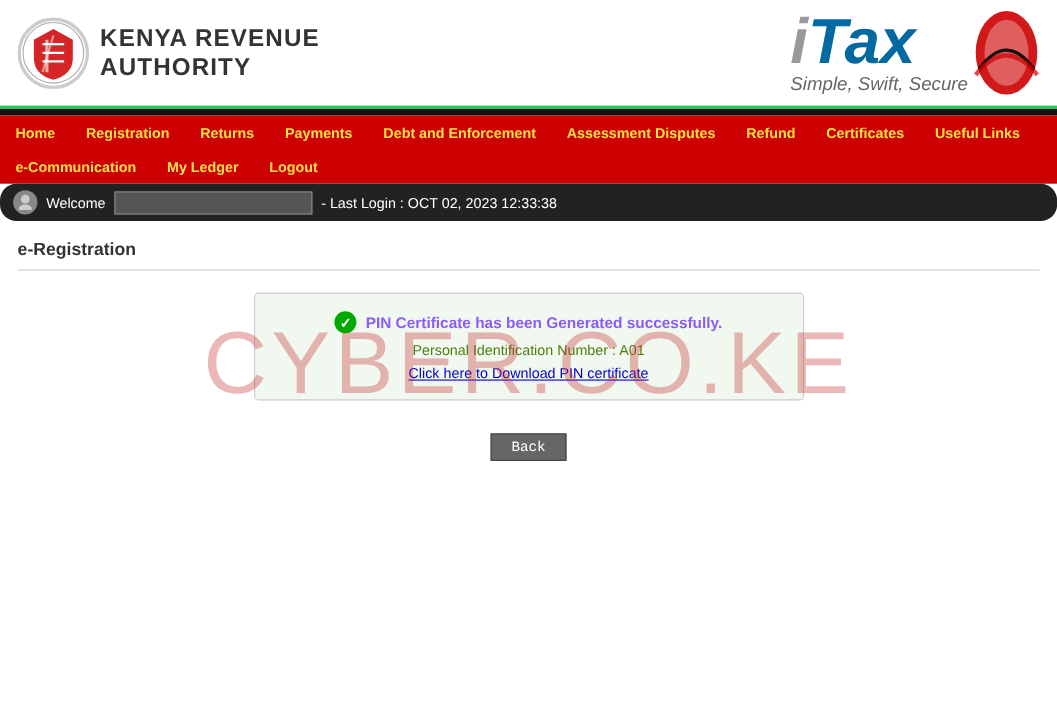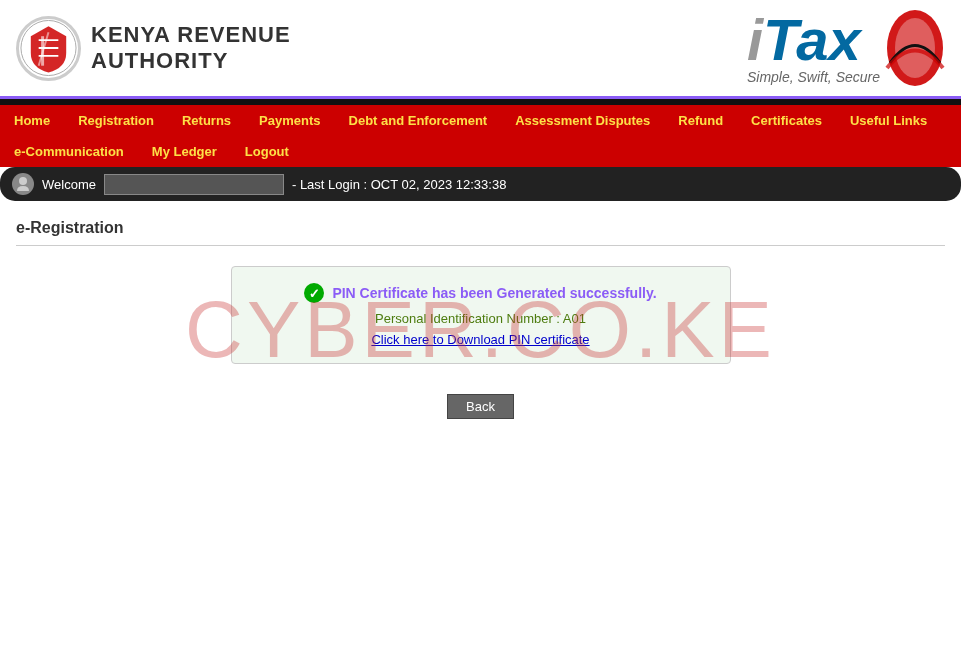--- a/index.html
+++ b/index.html
@@ -5,21 +5,21 @@
     * { margin: 0; padding: 0; box-sizing: border-box; }
     body { font-family: Arial, sans-serif; font-size: 13px; background: #fff; width: 961px; }
 
     
     .header {
       display: flex;
       align-items: center;
       justify-content: space-between;
       padding: 8px 16px;
       background: #fff;
-      border-bottom: 3px solid #8b5cf6;
+      border-bottom: 3px solid #22c55e;
     }
     .header-logo-left {
       display: flex;
       align-items: center;
       gap: 10px;
     }
     .kra-logo-circle {
       width: 65px;
       height: 65px;
       border: 3px solid #ccc;
@@ -162,20 +162,21 @@
     
     .back-btn {
       background: #666;
       color: #fff;
       border: 1px solid #444;
       padding: 4px 18px;
       cursor: pointer;
       font-size: 13px;
       margin-top: 10px;
       display: inline-block;
+      font-family: Liberation Mono, monospace;
     }
 
     
     .watermark {
       position: fixed;
       top: 50%;
       left: 50%;
       transform: translate(-50%, -50%);
       font-size: 80px;
       font-weight: 400;
@@ -213,21 +214,21 @@
       <h2>Authority</h2>
     </div>
   </div>
 
   <div class="itax-logo-container">
     <div>
       <div style="display:flex; align-items:flex-start; position:relative;">
         <span style="font-size:58px; font-style:italic; font-weight:900; color:#999; line-height:1; position:relative; top:0;">i</span>
         <span style="font-size:58px; font-style:italic; font-weight:900; color:#0369a1; line-height:1;">Tax</span>
       </div>
-      <div style="font-size:14px; color:#666; font-style:italic; text-align:right;">Simple, Swift, Secure</div>
+      <div style="font-size:17px; color:#666; font-style:italic; text-align:right;">Simple, Swift, Secure</div>
     </div>
 
     <div style="position:relative; width:60px; height:80px; overflow:hidden;">
       <svg width="60" height="80" viewBox="0 0 60 80">
         <ellipse cx="30" cy="40" rx="28" ry="38" fill="#cc0000" opacity="0.9"></ellipse>
         <ellipse cx="30" cy="40" rx="20" ry="30" fill="#fff" opacity="0.3"></ellipse>
         <path d="M5 55 Q30 20 55 55" stroke="#111" stroke-width="3" fill="none"></path>
         <path d="M2 60 Q30 25 58 60" stroke="#cc0000" stroke-width="4" fill="none" opacity="0.7"></path>
       </svg>
     </div>

